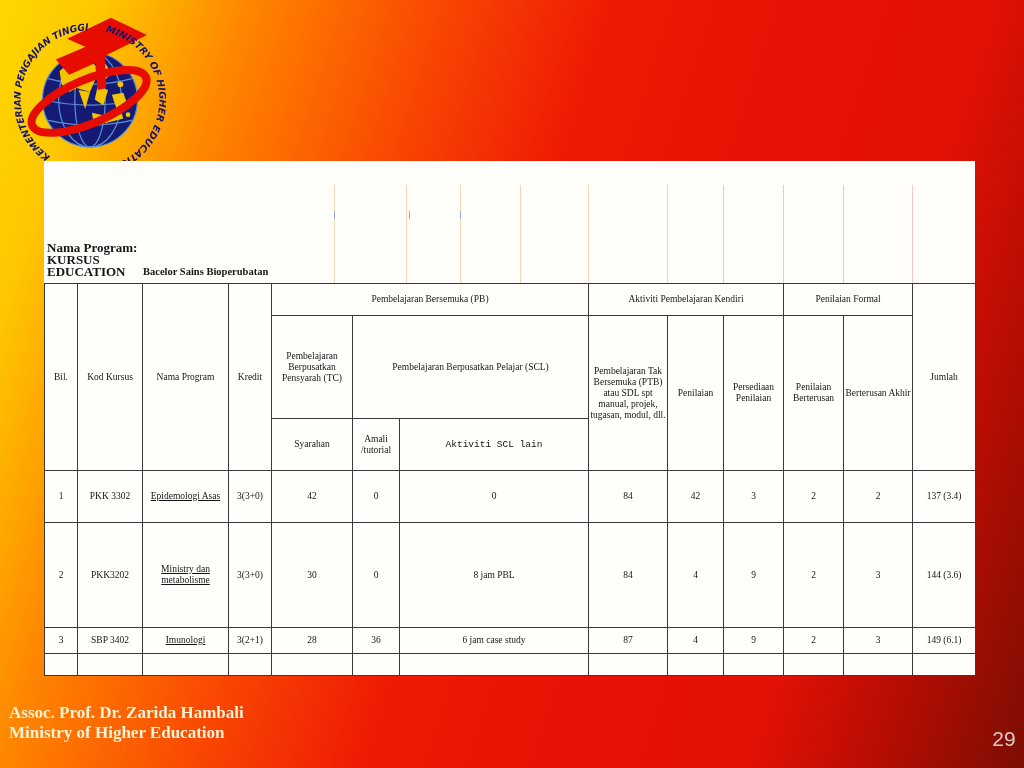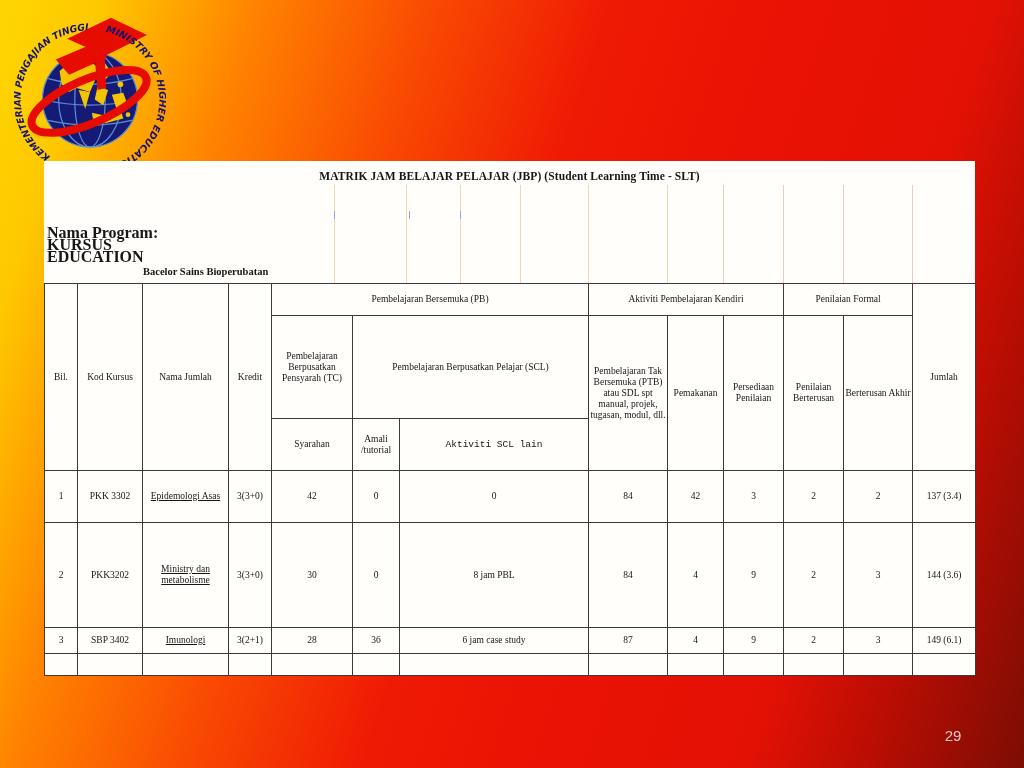--- a/index.html
+++ b/index.html
@@ -8,21 +8,21 @@
     font-family:"Liberation Serif",serif;
     background:linear-gradient(108deg,#ffd600 0%,#fec800 8%,#ff8400 20%,#f94a02 34%,#ef1a04 48%,#ea1204 62%,#e31104 78%,#b80d03 88%,#7c0d04 100%);
   }
   
   .panel{position:absolute;left:44px;top:161px;width:931px;height:514px;background:#fffefb;}
   .panel-title{position:absolute;top:9px;left:0;width:100%;text-align:center;
     font-weight:bold;font-size:11.5px;color:#161616;letter-spacing:.1px;}
   .gridline{position:absolute;top:24px;height:98px;width:1px;background:#f3d7b4;}
   .gridline.pink{background:#f0c9c2;}
   .bluedash{position:absolute;top:50px;height:8px;width:1px;background:#9aa5e6;}
-  .program{position:absolute;left:3px;top:66px;font-weight:bold;font-size:16px;line-height:12px;color:#161616;}
+  .program{position:absolute;left:3px;top:81px;font-weight:bold;font-size:13px;line-height:12px;color:#161616;}
   .program-value{position:absolute;left:99px;top:105px;font-weight:bold;font-size:10.5px;color:#161616;}
 
   
   table.slt{position:absolute;left:0;top:122px;width:931px;border-collapse:collapse;table-layout:fixed;
     color:#161616;}
   table.slt td{border:1px solid #3a3a3a;vertical-align:middle;text-align:center;
     font-size:9.5px;line-height:11px;padding:0;overflow:hidden;}
   tr.r-h1{height:32px;} tr.r-h2{height:103px;} tr.r-h3{height:52px;}
   tr.r-d1{height:52px;} tr.r-d2{height:105px;} tr.r-d3{height:26px;} tr.r-d4{height:22px;}
   td.hc-big{font-size:10px;}
@@ -32,22 +32,22 @@
   td.hc-amali{text-align:left;padding-left:2px;font-size:8.5px;vertical-align:middle;}
   td.hc-scl-lain{vertical-align:bottom;padding-bottom:3px;font-size:9.5px;font-family:Liberation Mono, monospace;}
   td.hc-ptb{text-align:justify;padding:0 2px;font-size:8.5px;line-height:10.5px;}
   td.hc-ulang{text-align:left;padding-left:1px;font-size:9px;}
   td.hc-small{text-align:left;padding-left:2px;font-size:9px;}
   td.c-kod{text-align:left;padding-left:2px;}
   td.c-nama{text-align:justify;padding:0 2px;text-decoration:underline;}
 
   .footer{position:absolute;left:9px;top:703px;color:#fcf2d4;font-weight:bold;
     font-size:17px;line-height:19.5px;font-family:"Liberation Serif",serif;}
-  .page-number{position:absolute;left:933px;top:727px;width:40px;text-align:center;
-    font-family:"Liberation Sans",sans-serif;font-size:15px;color:#d8cbc7;}
+  .page-number{position:absolute;left:984px;top:727px;width:40px;text-align:center;
+    font-family:"Liberation Sans",sans-serif;font-size:21px;color:#d8cbc7;}
   .logo{position:absolute;left:14px;top:4px;}
   .logo text{font-family:"DejaVu Sans",sans-serif;font-weight:bold;font-style:italic;
     font-size:10px;fill:#13136e;}
 </style>
 </head>
 <body>
 
 <div class="slide">
 
   <svg class="logo" width="152" height="172" viewBox="0 0 160 180">
@@ -88,21 +88,20 @@
     <text>
       <textPath href="#arcL" startOffset="0" textLength="183" lengthAdjust="spacingAndGlyphs">KEMENTERIAN PENGAJIAN TINGGI</textPath>
     </text>
     <text>
       <textPath href="#arcR" startOffset="0" textLength="190" lengthAdjust="spacingAndGlyphs">MINISTRY OF HIGHER EDUCATION</textPath>
     </text>
   </svg>
 
   <div class="panel">
 
-    <div class="panel-title">MATRIK JAM BELAJAR  PELAJAR (JBP) (Student Learning Time - SLT)</div>
 
     <div class="gridline" style="left:290px"></div>
     <div class="gridline" style="left:362px"></div>
     <div class="gridline" style="left:416px"></div>
     <div class="gridline" style="left:476px"></div>
     <div class="gridline" style="left:544px"></div>
     <div class="gridline" style="left:623px"></div>
     <div class="gridline pink" style="left:679px"></div>
     <div class="gridline pink" style="left:739px"></div>
     <div class="gridline pink" style="left:799px"></div>
@@ -131,32 +130,32 @@
           <col style="width:56px">
           <col style="width:60px">
         <col style="width:60px">
           <col style="width:69px">
           <col style="width:63px">
       </colgroup>
       <tbody>
           <tr class="r-h1">
         <td rowspan="3" class="hc-big">Bil.</td>
         <td rowspan="3" class="hc-big">Kod Kursus</td>
-        <td rowspan="3" class="hc-big">Nama Jumlah</td>
+        <td rowspan="3" class="hc-big">Nama Program</td>
         <td rowspan="3" class="hc-big">Kredit</td>
         <td colspan="3" class="hc-big">Pembelajaran Bersemuka (PB)</td>
         <td colspan="3" class="hc-big">Aktiviti Pembelajaran Kendiri</td>
         <td colspan="2" class="hc-big">Penilaian Formal</td>
         <td rowspan="3" class="hc-big">Jumlah</td>
       </tr>
       <tr class="r-h2">
         <td class="hc-tc">Pembelajaran Berpusatkan Pensyarah (TC)</td>
         <td colspan="2" class="hc-scl">Pembelajaran Berpusatkan Pelajar (SCL)</td>
         <td rowspan="2" class="hc-ptb">Pembelajaran Tak Bersemuka (PTB) atau SDL spt manual, projek, tugasan, modul, dll.</td>
-        <td rowspan="2" class="hc-ulang">Pemakanan</td>
+        <td rowspan="2" class="hc-ulang">Penilaian</td>
         <td rowspan="2" class="hc-small">Persediaan Penilaian</td>
         <td rowspan="2" class="hc-small">Penilaian Berterusan</td>
         <td rowspan="2" class="hc-small">Berterusan Akhir</td>
       </tr>
       <tr class="r-h3">
         <td class="hc-syarahan">Syarahan</td>
         <td class="hc-amali">Amali /tutorial</td>
         <td class="hc-scl-lain">Aktiviti SCL lain</td>
       </tr>
 
@@ -217,16 +216,20 @@
         <td></td>
         <td></td>
         <td></td>
         <td></td>
         <td></td>
       </tr>
     </tbody>
       </table>
   </div>
 
+  <div class="footer">
+    <div>Assoc. Prof. Dr. Zarida Hambali</div>
+    <div>Ministry of Higher Education</div>
+  </div>
 
   <div class="page-number">29</div>
 
 </div>
 
 </body></html>

